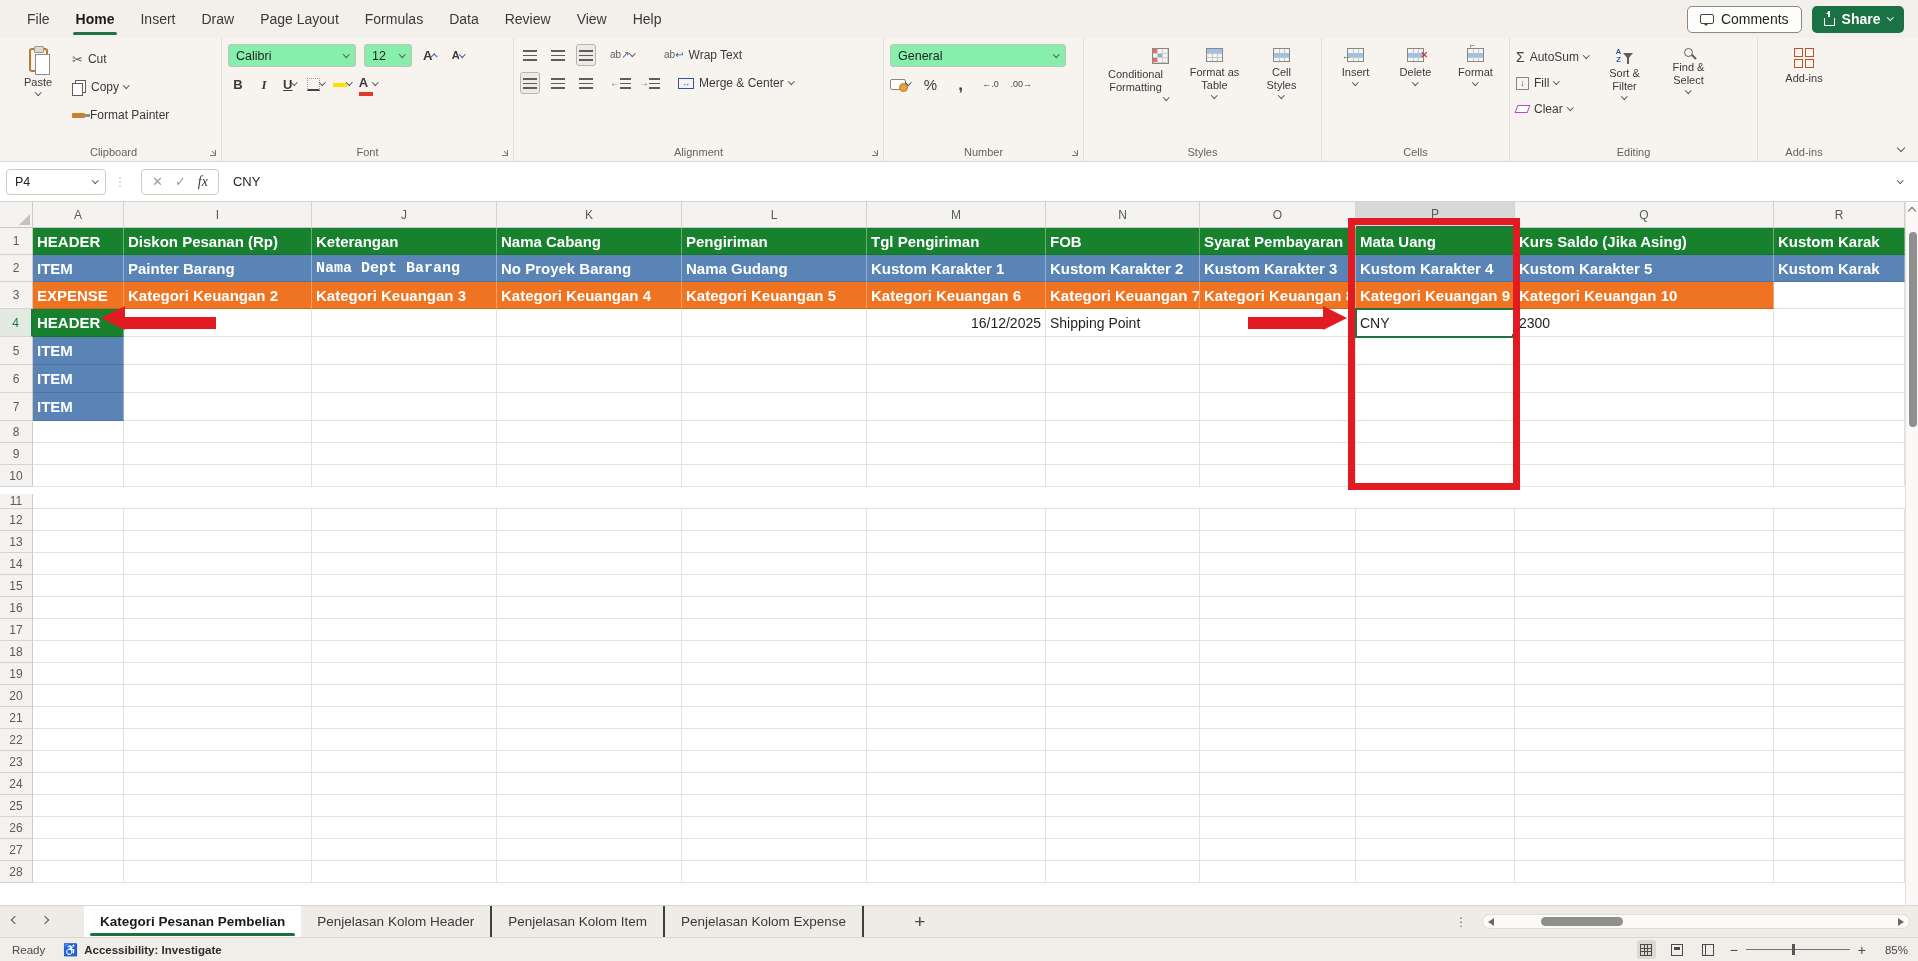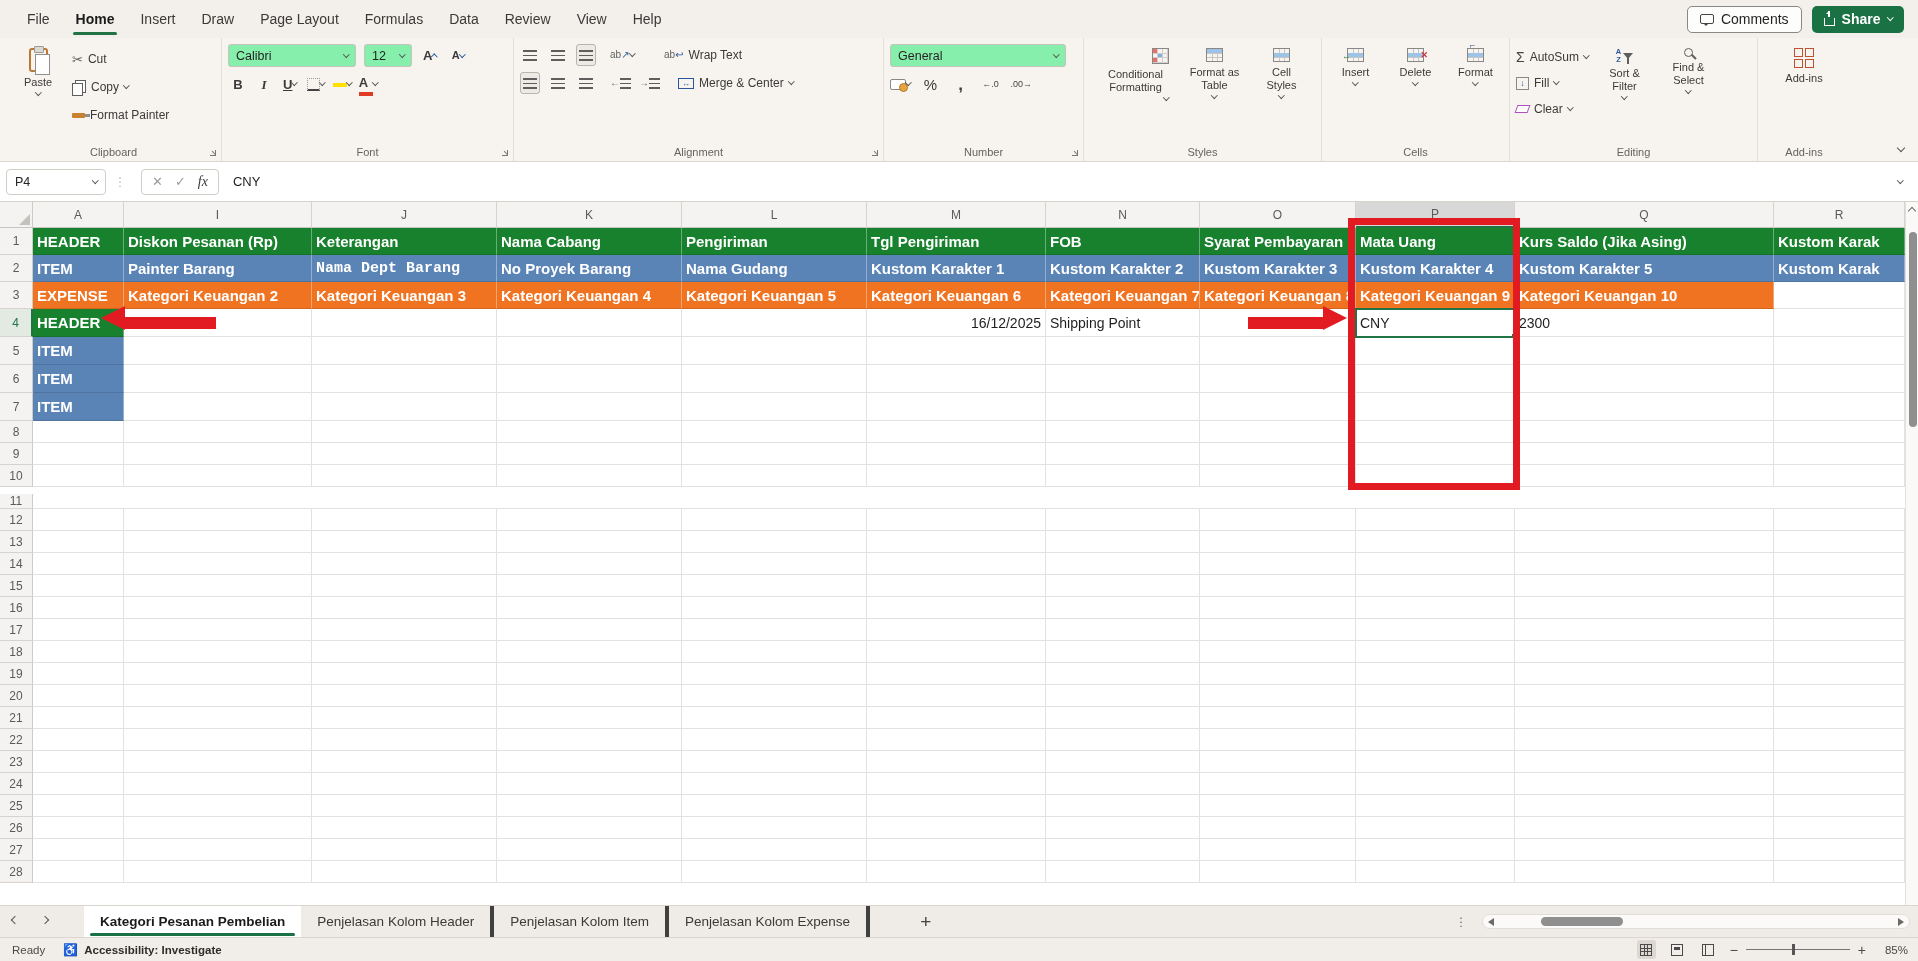--- a/index.html
+++ b/index.html
@@ -119,21 +119,21 @@
   .arrow-tip{position:absolute;width:0;height:0;border-top:12px solid transparent;border-bottom:12px solid transparent;}
   #annot-arrow-left .arrow-shaft{left:124px;top:115px;width:92px;}
   #annot-arrow-left .arrow-tip{left:101px;top:104px;border-right:24px solid #E21B23;}
   #annot-arrow-right .arrow-shaft{left:1248px;top:115px;width:76px;}
   #annot-arrow-right .arrow-tip{left:1323px;top:104px;border-left:24px solid #E21B23;}
 
   
   #sheetbar{top:905px;height:32px;background:#EFECE7;border-top:1px solid #D8D4CE;display:flex;align-items:center;}
   .navchev{padding:0 12px;color:#616161;display:flex;align-items:center;}
   #sheet-tabs{display:flex;align-items:stretch;height:32px;margin-left:24px;}
-  .sheet-tab{display:flex;align-items:center;padding:0 16px;font-size:13.5px;color:#3b3a39;border-right:4px solid #404040;position:relative;}
+  .sheet-tab{display:flex;align-items:center;padding:0 16px;font-size:13.5px;color:#3b3a39;border-right:2px solid #404040;position:relative;}
   .sheet-tab.active{background:#fff;font-weight:bold;color:#1b1b1b;border-right:none;}
   .sheet-tab.active::after{content:'';position:absolute;left:6px;right:6px;bottom:2px;height:3px;background:#1A7144;border-radius:2px;}
   #new-sheet{margin-left:40px;font-size:19px;color:#444;padding:0 10px;}
   #sheetbar-right{margin-left:auto;display:flex;align-items:center;gap:14px;padding-right:8px;}
   #h-scroll{width:428px;height:15px;background:#FBFAF9;border:1px solid #E1DDD7;border-radius:8px;position:relative;display:flex;align-items:center;justify-content:space-between;padding:0 5px;}
   #h-thumb{position:absolute;left:58px;width:82px;height:9px;background:#8F8F8F;border-radius:5px;}
   .tri{width:0;height:0;border-top:4.5px solid transparent;border-bottom:4.5px solid transparent;}
   .tri.l{border-right:6px solid #6d6a66;}
   .tri.r{border-left:6px solid #6d6a66;}
 

